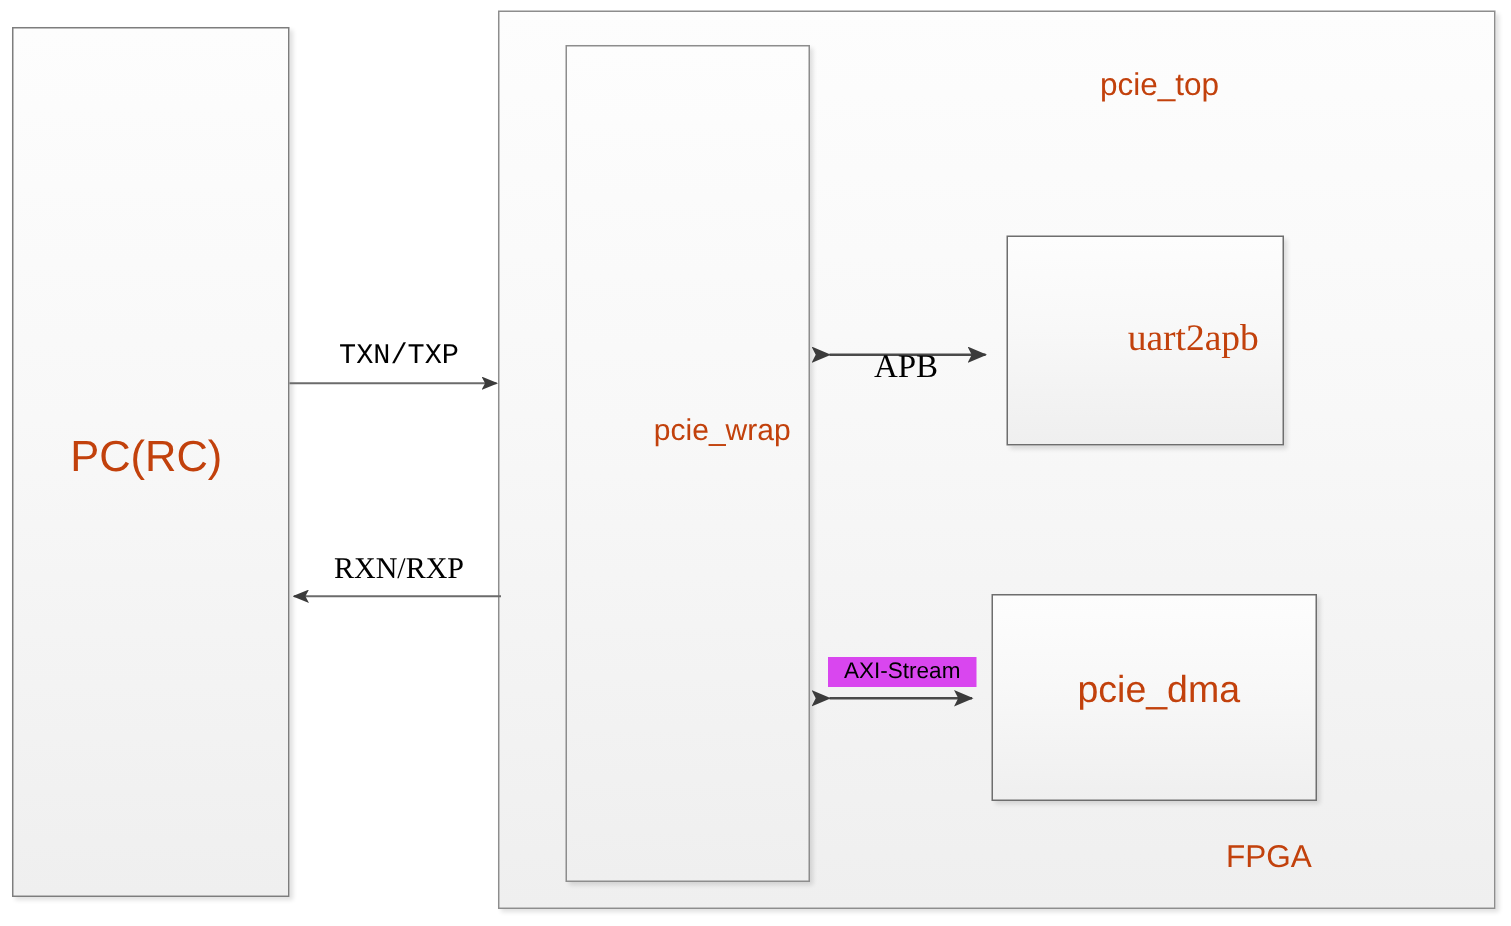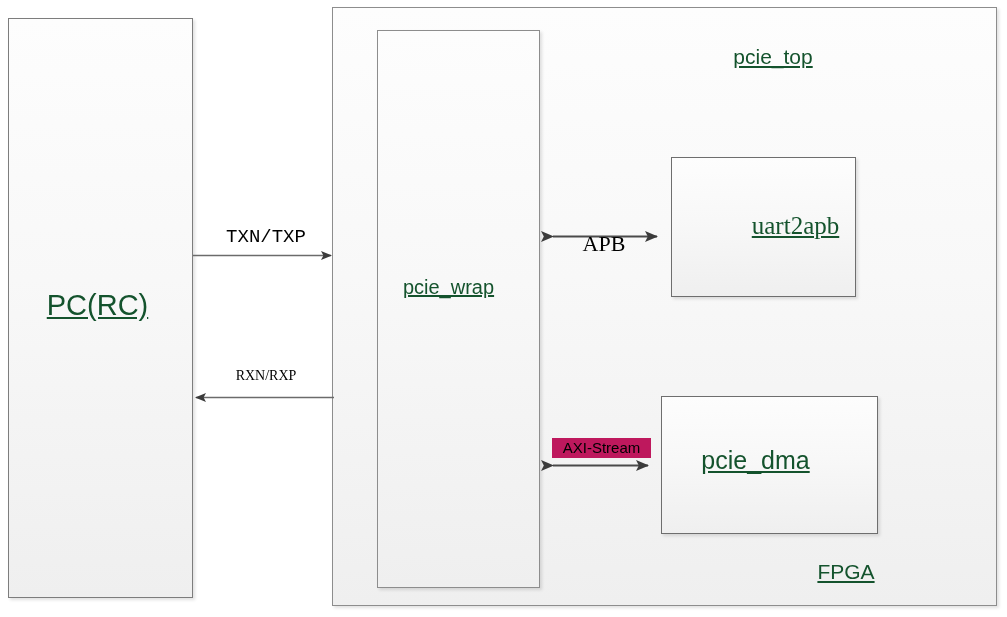--- a/index.html
+++ b/index.html
@@ -55,50 +55,50 @@
   .box-dma {
     left: 661px;
     top: 396px;
     width: 217px;
     height: 138px;
     border-color: #6e6e6e;
   }
 
   .label {
     position: absolute;
-    color: #14532d;
+    color: #c2410c;
     white-space: nowrap;
     line-height: 1.15;
     text-align: center;
-    text-decoration: underline;
   }
   .label-sans { font-family: "Liberation Sans", sans-serif; }
   .label-serif { font-family: "Liberation Serif", serif; margin-left: 32px; }
 
   .lbl-pc {
     left: 20px;
     top: 289px;
     width: 155px;
     font-size: 29px;
   }
   .lbl-wrap {
     left: 377px;
     top: 276px;
     width: 143px;
     font-size: 20px;
+    padding-left: 33px;
   }
   .lbl-wrap .line2 { display: block; }
   .lbl-uart {
     left: 671px;
     top: 212px;
     width: 185px;
     font-size: 25px;
   }
   .lbl-dma {
-    left: 647px;
+    left: 664px;
     top: 446px;
     width: 217px;
     font-size: 25px;
     text-align: center;
   }
   .lbl-top {
     left: 680px;
     top: 45px;
     width: 186px;
     font-size: 21px;
@@ -121,38 +121,38 @@
     left: 196px;
     top: 226px;
     width: 140px;
     font-size: 19px;
     font-family: Liberation Mono, monospace;
   }
   .lbl-rxn {
     left: 196px;
     top: 368px;
     width: 140px;
-    font-size: 14px;
+    font-size: 20px;
     font-family: "Liberation Serif", serif;
   }
   .lbl-apb {
     left: 540px;
     top: 207px;
     width: 128px;
     font-size: 22px;
     font-family: "Liberation Serif", serif;
     margin-top: 24px;
   }
   .lbl-axi {
     left: 552px;
     top: 438px;
     width: 99px;
     font-size: 15px;
     font-family: "Liberation Sans", sans-serif;
-    background: #be185d;
+    background: #d946ef;
     line-height: 20px;
     height: 20px;
   }
 
   .arrow-svg {
     position: absolute;
     left: 0;
     top: 0;
     width: 1007px;
     height: 617px;

